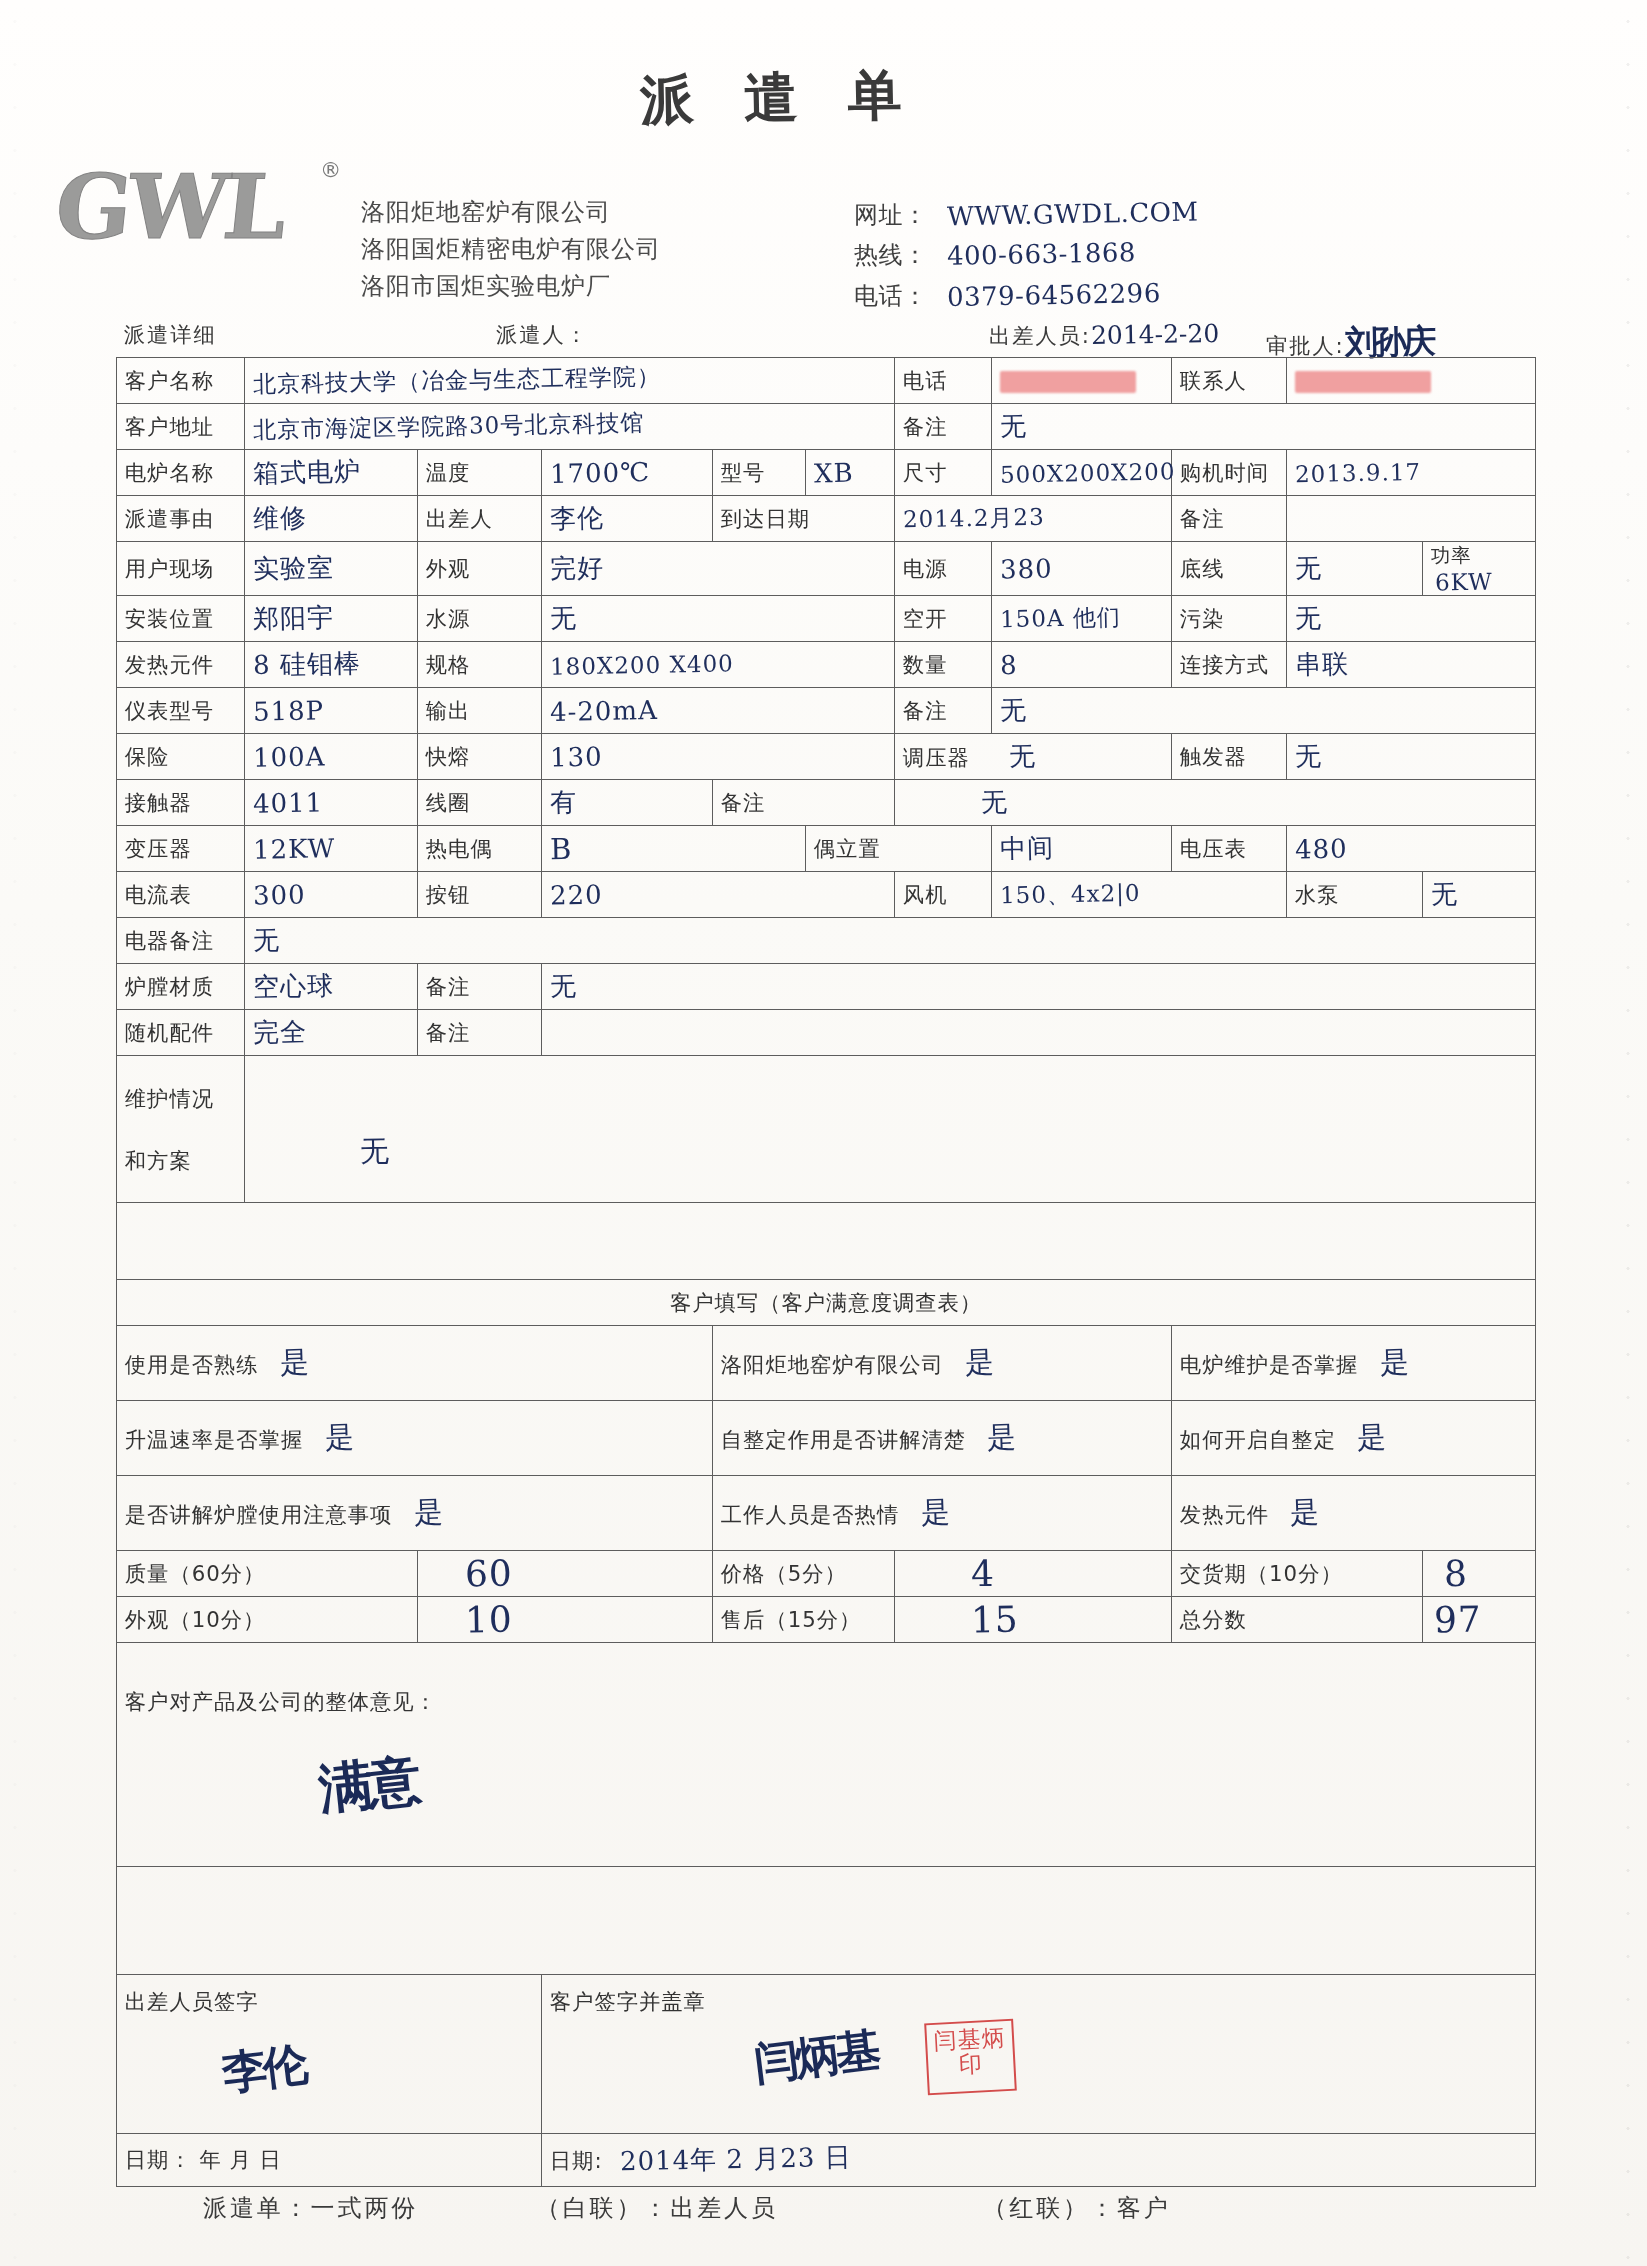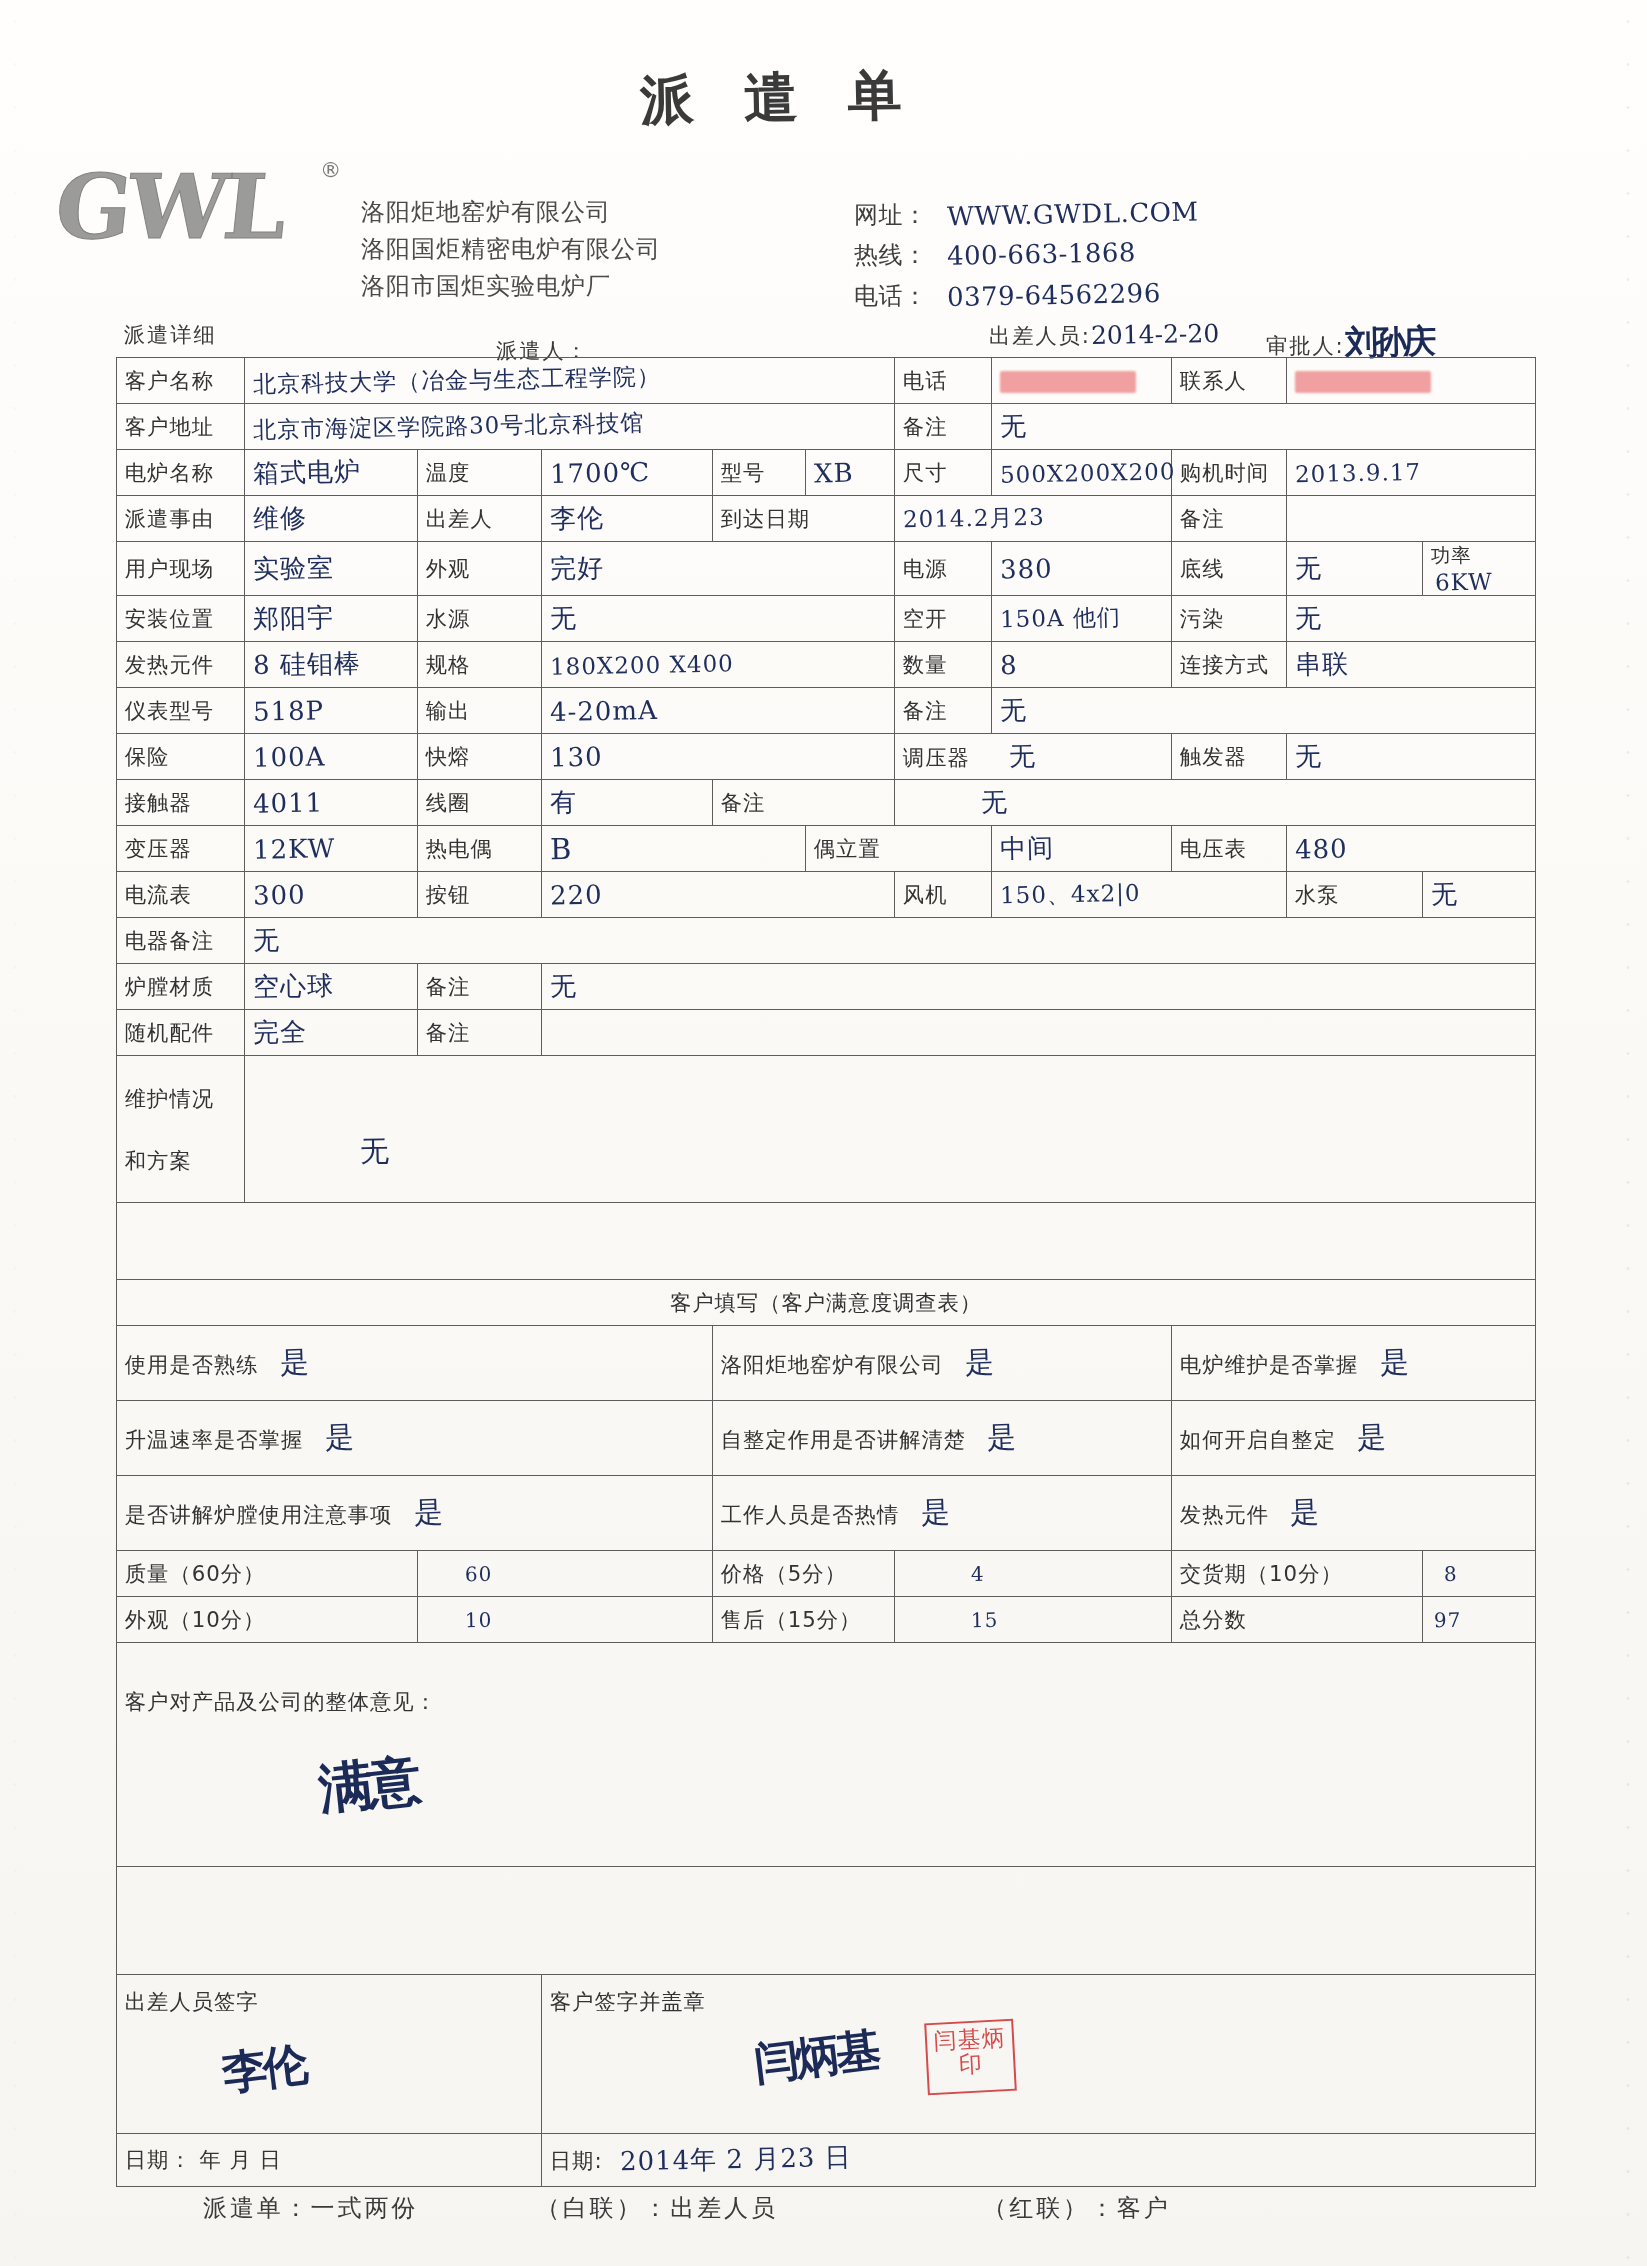--- a/index.html
+++ b/index.html
@@ -51,21 +51,21 @@
   .co-lines div{font-size:24px;color:#4a4a4a;letter-spacing:1px;}
   .contact{position:absolute;left:854px;top:155px;line-height:1.55;}
   .contact div{font-size:24px;color:#3f3f3f;letter-spacing:0.5px;}
   .contact .lbl{display:inline-block;min-width:93px;}
   .contact .val{font-family:"DejaVu Serif","Liberation Serif",serif;}
 
   
   .meta{position:absolute;left:116px;top:320px;width:1417px;height:35px;font-size:21.3px;color:#3a3a3a;}
   .meta span.lbl{letter-spacing:1.9px;}
   .m1{position:absolute;left:7.8px;top:0;}
-  .m2{position:absolute;left:380px;top:16px;}
+  .m2{position:absolute;left:380px;top:0;}
   .m3{position:absolute;left:873px;top:0;}
   .m4{position:absolute;left:1150px;top:0;text-align:right;}
   .hw{
     font-family:"DejaVu Serif","Liberation Serif",serif;
     color:#1d2a55;
   }
   .meta .hw{font-size:25px;transform:rotate(-1deg);display:inline-block;}
 
   
   .tbl{
@@ -105,21 +105,21 @@
   }
   .q{font-size:21.3px;letter-spacing:1px;color:#333;}
   .ans{
     font-family:"DejaVu Serif","Liberation Serif",serif;
     font-size:29px;color:#1f2e5c;display:inline-block;
     transform:rotate(-2deg);margin-left:13.6px;
   }
   .score-lbl{font-size:21.3px;letter-spacing:1px;}
   .score-val{
     font-family:"DejaVu Serif","Liberation Serif",serif;
-    font-size:20px;color:#1f2e5c;display:inline-block;transform:rotate(-1deg);
+    font-size:36px;color:#1f2e5c;display:inline-block;transform:rotate(-1deg);
   }
   .opinion-lbl{font-size:21.3px;letter-spacing:1px;}
   .bigsign{
     font-family:"DejaVu Serif","Liberation Serif",serif;
     font-size:54px;color:#1b2a57;display:inline-block;
     transform:rotate(-6deg);letter-spacing:-5.8px;font-weight:700;
   }
   .sign{
     font-family:"DejaVu Serif","Liberation Serif",serif;
     font-size:45px;color:#1b2a57;display:inline-block;

